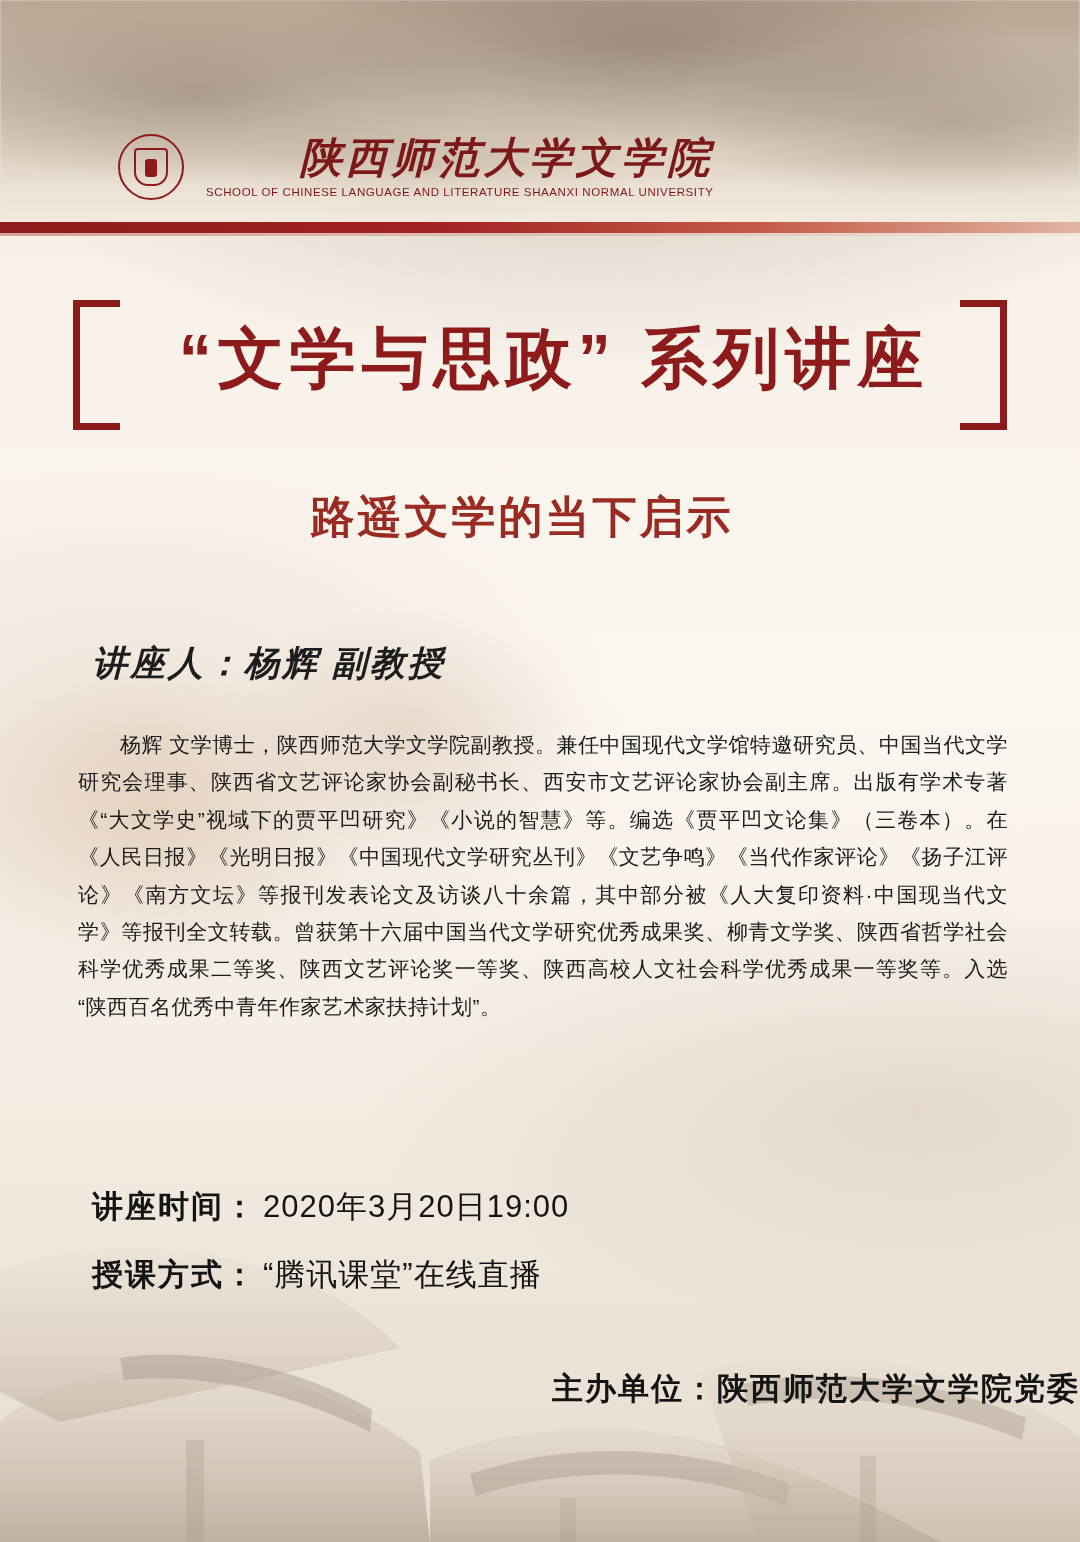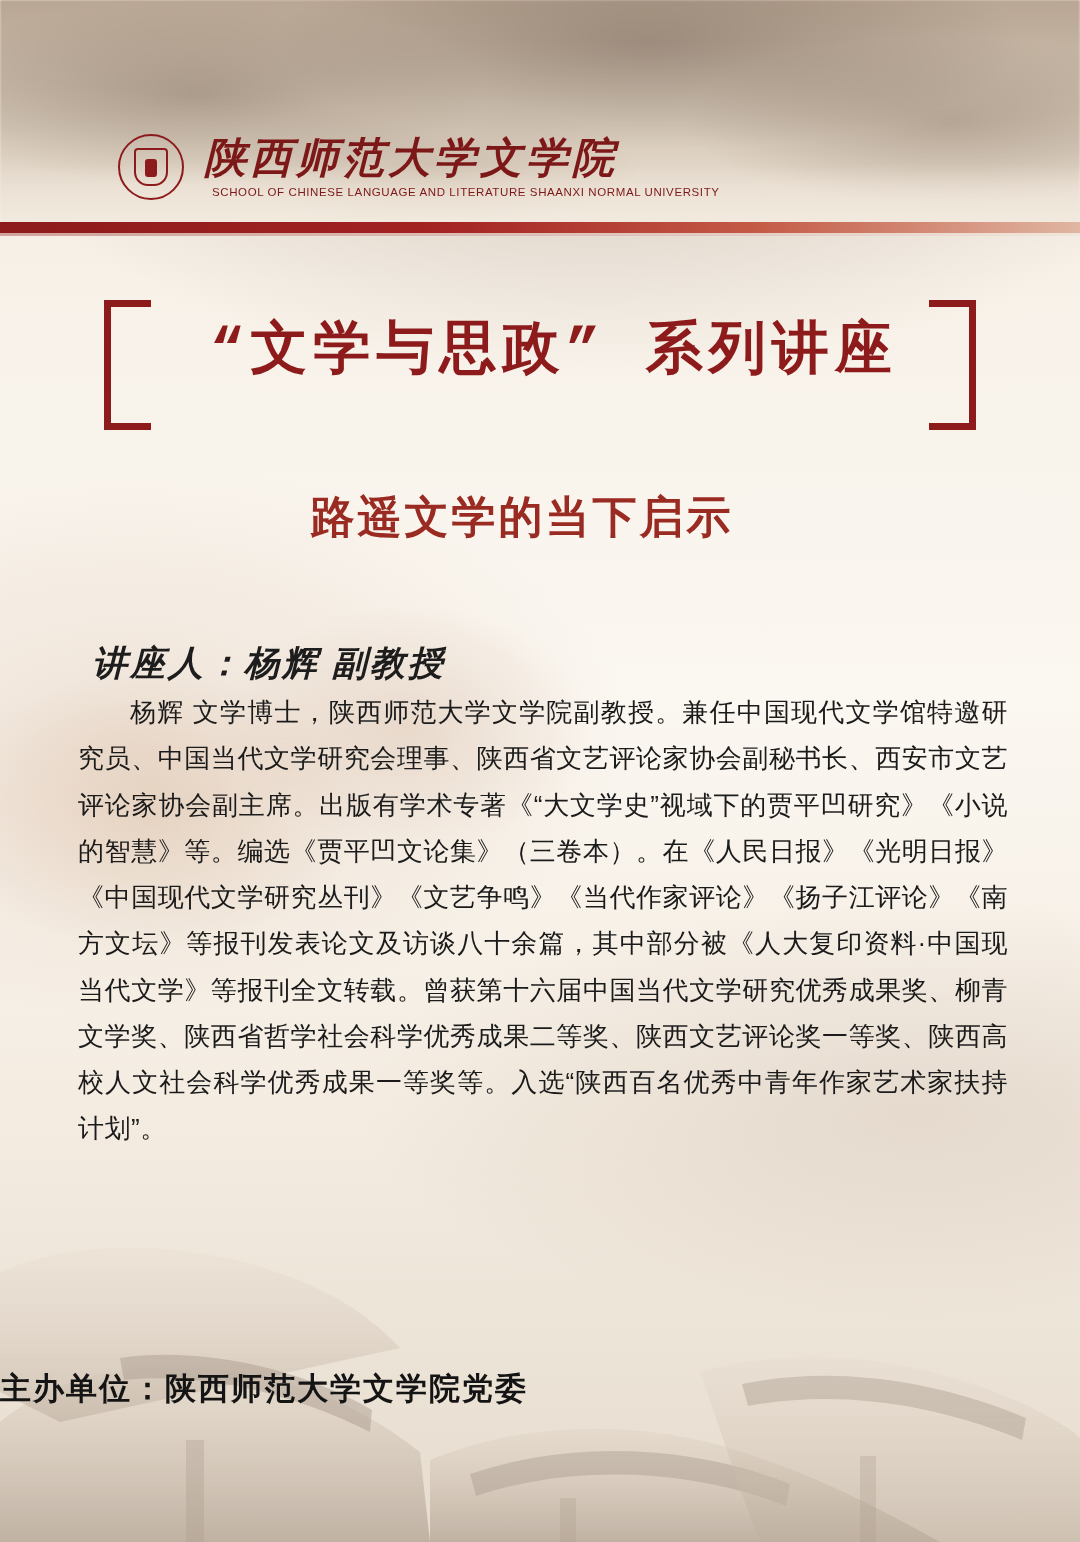--- a/index.html
+++ b/index.html
@@ -52,21 +52,21 @@
   .header-bar{
     position:absolute;left:0;top:222px;width:1080px;height:11px;
     background:linear-gradient(90deg,#8d1b1b 0%, #a32222 40%, #c45a46 70%, #e0b6a2 100%);
   }
   .header-bar:after{
     content:"";position:absolute;left:0;top:11px;width:1080px;height:3px;
     background:linear-gradient(90deg,rgba(141,27,27,.35),rgba(224,182,162,.1));
   }
   
   .logo-row{
-    position:absolute;left:118px;top:134px;display:flex;align-items:center;gap:20px;
+    position:absolute;left:118px;top:134px;display:flex;align-items:center;gap:14px;text-align:right;
   }
   .logo-seal{
     width:62px;height:62px;border-radius:50%;
     border:2.5px solid #8d1b1b;position:relative;flex:none;
   }
   .logo-seal:before{
     content:"";position:absolute;left:50%;top:50%;transform:translate(-50%,-50%);
     width:30px;height:34px;border:2.5px solid #8d1b1b;border-radius:4px 4px 14px 14px;
   }
   .logo-seal:after{
@@ -90,56 +90,56 @@
   .title-box{
     position:relative;padding:14px 78px;
   }
   .title-box:before,.title-box:after{
     content:"";position:absolute;top:0;width:40px;height:116px;
     border:7px solid #8d1b1b;
   }
   .title-box:before{left:0;border-right:none;}
   .title-box:after{right:0;border-left:none;}
   .title-text{
-    font-family:Liberation Mono, monospace;
-    font-size:57px;font-weight:700;color:#8d1b1b;letter-spacing:6px;
+    font-family:Liberation Sans, sans-serif;
+    font-size:66px;font-weight:700;color:#8d1b1b;letter-spacing:6px;
     line-height:1.35;white-space:nowrap;margin-left:28px;
   }
   .subtitle{
     position:absolute;left:0;top:488px;width:1044px;text-align:center;
     font-size:44px;font-weight:700;color:#9a2b22;letter-spacing:3px;
     font-family:"Liberation Sans",sans-serif;
   }
   .speaker-line{
     position:absolute;left:92px;top:600px;
     font-family:"Liberation Serif","DejaVu Serif",serif;
     font-size:35px;font-weight:700;color:#1d1d1d;letter-spacing:3px;font-style:italic;margin-top:40px;
   }
   .bio{
-    position:absolute;left:78px;top:689px;width:930px;
-    font-size:26px;line-height:1.78;color:#1b1b1b;text-align:justify;
+    position:absolute;left:78px;top:726px;width:930px;
+    font-size:21px;line-height:1.78;color:#1b1b1b;text-align:justify;
     text-indent:2em;letter-spacing:.5px;
     font-family:"Liberation Sans","DejaVu Sans",sans-serif;
   }
   .meta{
     position:absolute;left:92px;top:1186px;width:920px;
   }
   .meta-row{
     display:flex;align-items:baseline;margin-bottom:26px;
   }
   .meta-label{
     font-size:31px;font-weight:700;color:#141414;letter-spacing:2px;
     font-family:"Liberation Sans","DejaVu Sans",sans-serif;
   }
   .meta-value{
     font-size:31px;color:#141414;letter-spacing:1px;margin-left:6px;
     font-family:"Liberation Sans","DejaVu Sans",sans-serif;
   }
   .organizer{
-    position:absolute;left:0;top:1368px;width:1080px;text-align:left;
+    position:absolute;left:0;top:1368px;width:1080px;text-align:right;
     font-size:31px;font-weight:700;color:#141414;letter-spacing:2px;
     font-family:"Liberation Sans","DejaVu Sans",sans-serif;
   }
 </style>
 </head>
 <body>
 
 <div class="poster">
 
   <div class="top-wash"></div>
@@ -184,16 +184,26 @@
       <div class="title-text">“文学与思政” 系列讲座</div>
     </div>
   </div>
 
   <div class="subtitle">路遥文学的当下启示</div>
 
   <div class="speaker-line">讲座人：杨辉  副教授</div>
 
   <div class="bio">杨辉  文学博士，陕西师范大学文学院副教授。兼任中国现代文学馆特邀研究员、中国当代文学研究会理事、陕西省文艺评论家协会副秘书长、西安市文艺评论家协会副主席。出版有学术专著《“大文学史”视域下的贾平凹研究》《小说的智慧》等。编选《贾平凹文论集》（三卷本）。在《人民日报》《光明日报》《中国现代文学研究丛刊》《文艺争鸣》《当代作家评论》《扬子江评论》《南方文坛》等报刊发表论文及访谈八十余篇，其中部分被《人大复印资料·中国现当代文学》等报刊全文转载。曾获第十六届中国当代文学研究优秀成果奖、柳青文学奖、陕西省哲学社会科学优秀成果二等奖、陕西文艺评论奖一等奖、陕西高校人文社会科学优秀成果一等奖等。入选“陕西百名优秀中青年作家艺术家扶持计划”。</div>
 
+  <div class="meta">
+    <div class="meta-row">
+      <span class="meta-label">讲座时间：</span>
+      <span class="meta-value">2020年3月20日19:00</span>
+    </div>
+    <div class="meta-row">
+      <span class="meta-label">授课方式：</span>
+      <span class="meta-value">“腾讯课堂”在线直播</span>
+    </div>
+  </div>
 
   <div class="organizer">主办单位：陕西师范大学文学院党委</div>
 
 </div>
 
 </body></html>

